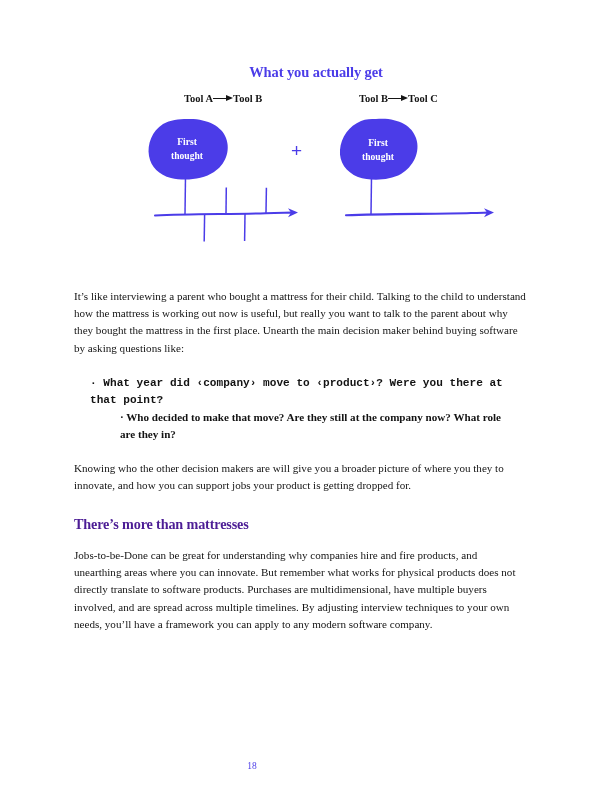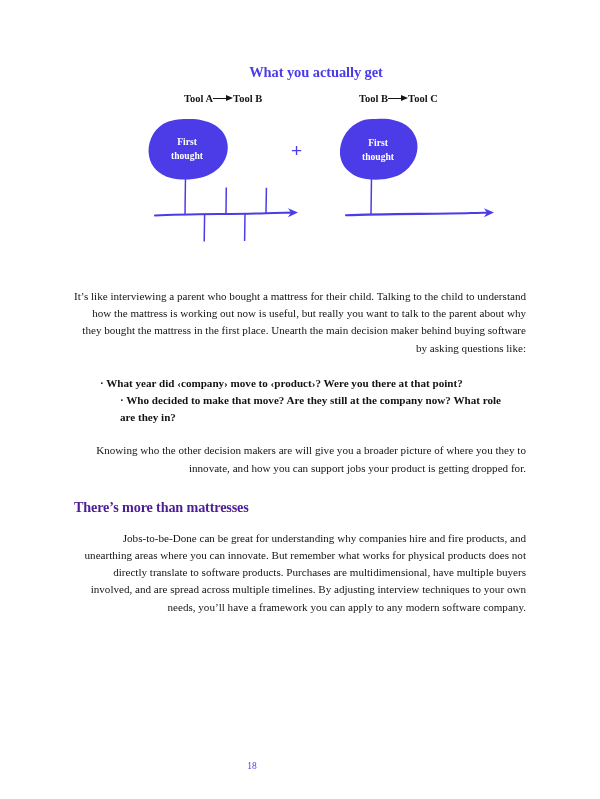--- a/index.html
+++ b/index.html
@@ -121,36 +121,36 @@
     position: absolute;
     left: 74px;
     top: 288px;
     width: 452px;
   }
 
   p.body {
     margin: 0 0 18px 0;
     font-size: 11.1px;
     line-height: 17.2px;
-    text-align: right;
+    text-align: left;
     color: #131313;
   }
 
   .bullets {
     margin: 0 0 16px 0;
     padding: 0;
     list-style: none;
   }
   .bullets li {
     font-size: 11.1px;
     line-height: 17.2px;
     font-weight: bold;
     color: #131313;
   }
-  .bullets li.lvl1 { margin-left: 26px; text-indent: 0; }
+  .bullets li.lvl1 { margin-left: 16px; text-indent: 0; font-family: Liberation Mono, monospace; }
   .bullets li.lvl2 { margin-left: 46px; }
   .bullets li.lvl2 .cont { display: block; margin-left: 0; }
 
   h2.section {
     margin: 22px 0 14px 0;
     font-size: 14.2px;
     font-weight: bold;
     letter-spacing: -0.15px;
     color: #4c1d95;
   }

